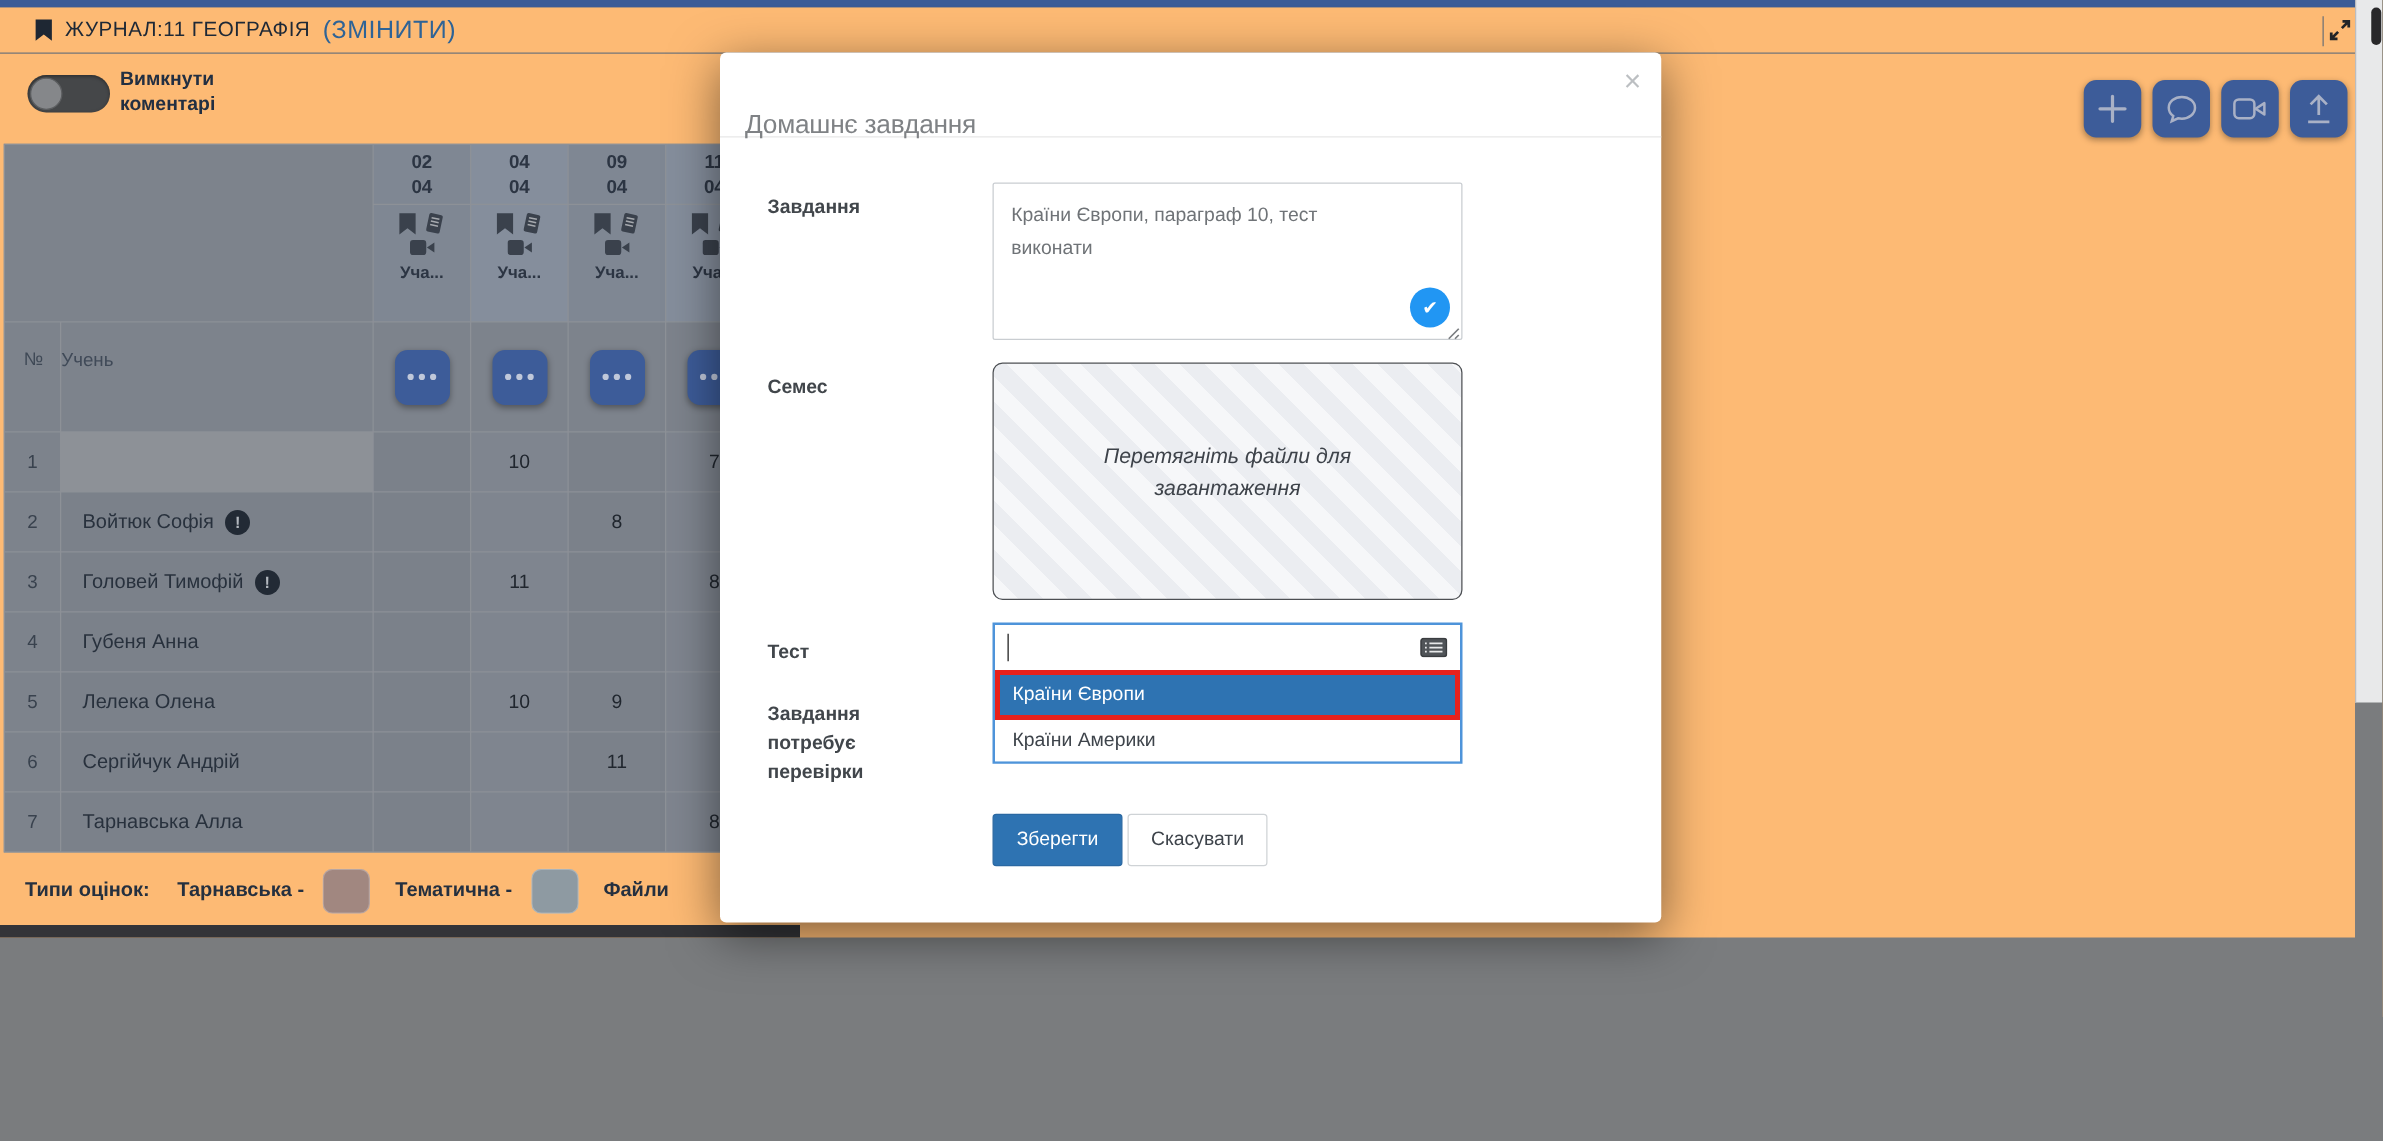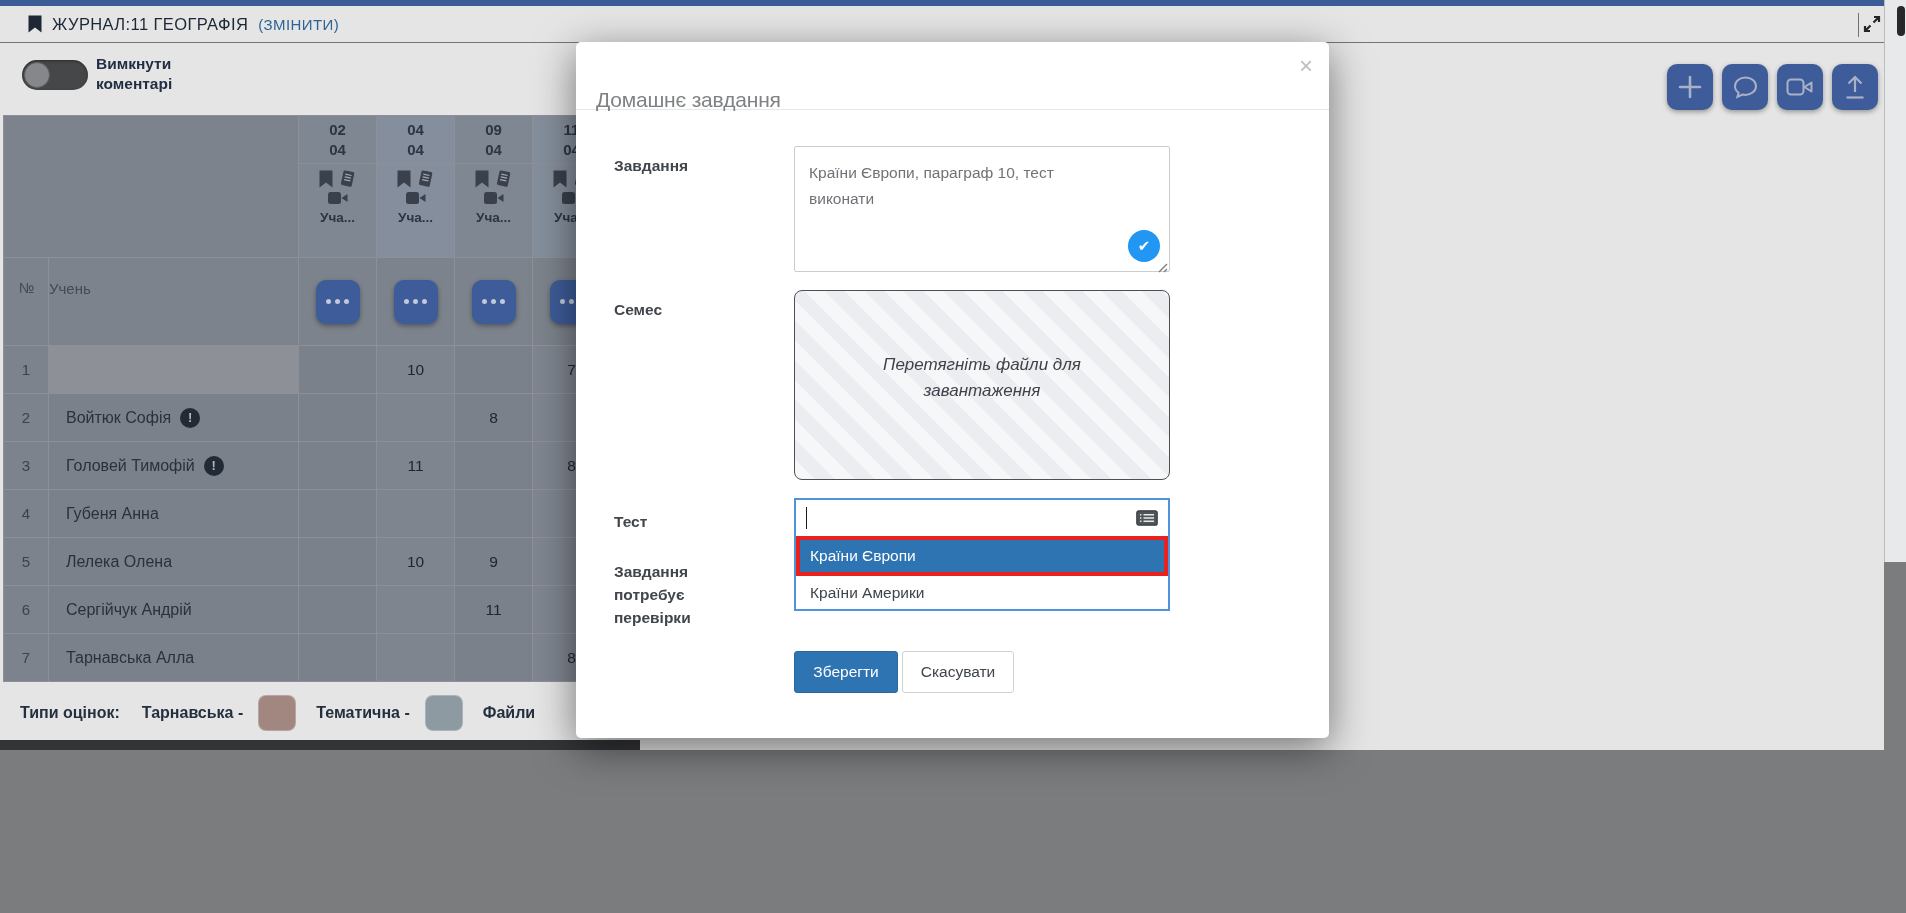--- a/index.html
+++ b/index.html
@@ -2,26 +2,26 @@
 <html><head>
 <meta charset="utf-8">
 <style>
   html,body{margin:0;padding:0;background:#7a7c7e;}
   *{box-sizing:border-box;}
   .stage{position:relative;width:1906px;height:913px;overflow:hidden;
          font-family:"Liberation Sans","DejaVu Sans",sans-serif;background:#7a7c7e;}
   
   .topline{position:absolute;left:0;top:0;width:1884px;height:6px;background:#3b5c97;}
   
-  .container{position:absolute;left:0;top:6px;width:1884px;height:744px;background:#e5e5e5;}
+  .container{position:absolute;left:0;top:6px;width:1884px;height:744px;background:#fdba74;}
   .appbar{position:absolute;left:0;top:0;width:100%;height:37px;border-bottom:1px solid #737578;
           display:flex;align-items:center;}
   .appbar .bm{margin-left:28px;color:#1e2733;display:flex;}
   .appbar-title{margin-left:10px;font-size:16.5px;font-weight:500;color:#1d2836;letter-spacing:.4px;}
-  .appbar-link{margin-left:10px;font-size:15px;font-weight:500;color:#2e6396;letter-spacing:.4px;cursor:pointer;}
+  .appbar-link{margin-left:10px;font-size:20px;font-weight:500;color:#2e6396;letter-spacing:.4px;cursor:pointer;}
   .appbar-divider{position:absolute;left:1858px;top:7px;width:1px;height:24px;background:#6f7174;}
   .expand-btn{position:absolute;left:1862px;top:8px;width:22px;height:22px;color:#232527;cursor:pointer;}
   
   .toggle{position:absolute;left:22px;top:54px;width:66px;height:30px;border-radius:15px;
           background:#454749;cursor:pointer;box-shadow:inset 0 1px 3px rgba(0,0,0,.4);}
   .toggle .knob{position:absolute;left:2px;top:2px;width:26px;height:26px;border-radius:50%;
           background:#85878a;border:1px solid #5c5e60;}
   .toggle-label{position:absolute;left:96px;top:48px;width:120px;font-size:15.5px;font-weight:bold;
           color:#222f42;line-height:20px;}
   .actions{position:absolute;left:1667px;top:58px;display:flex;gap:9px;}

